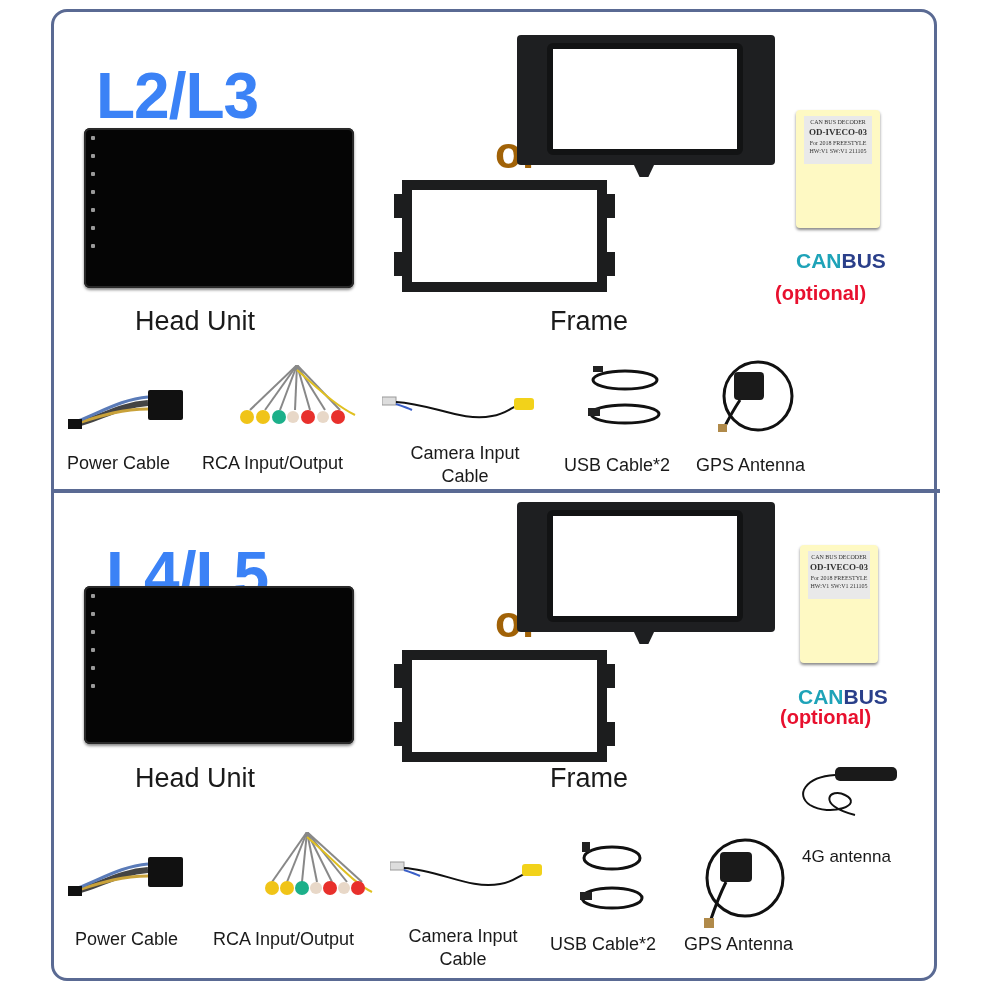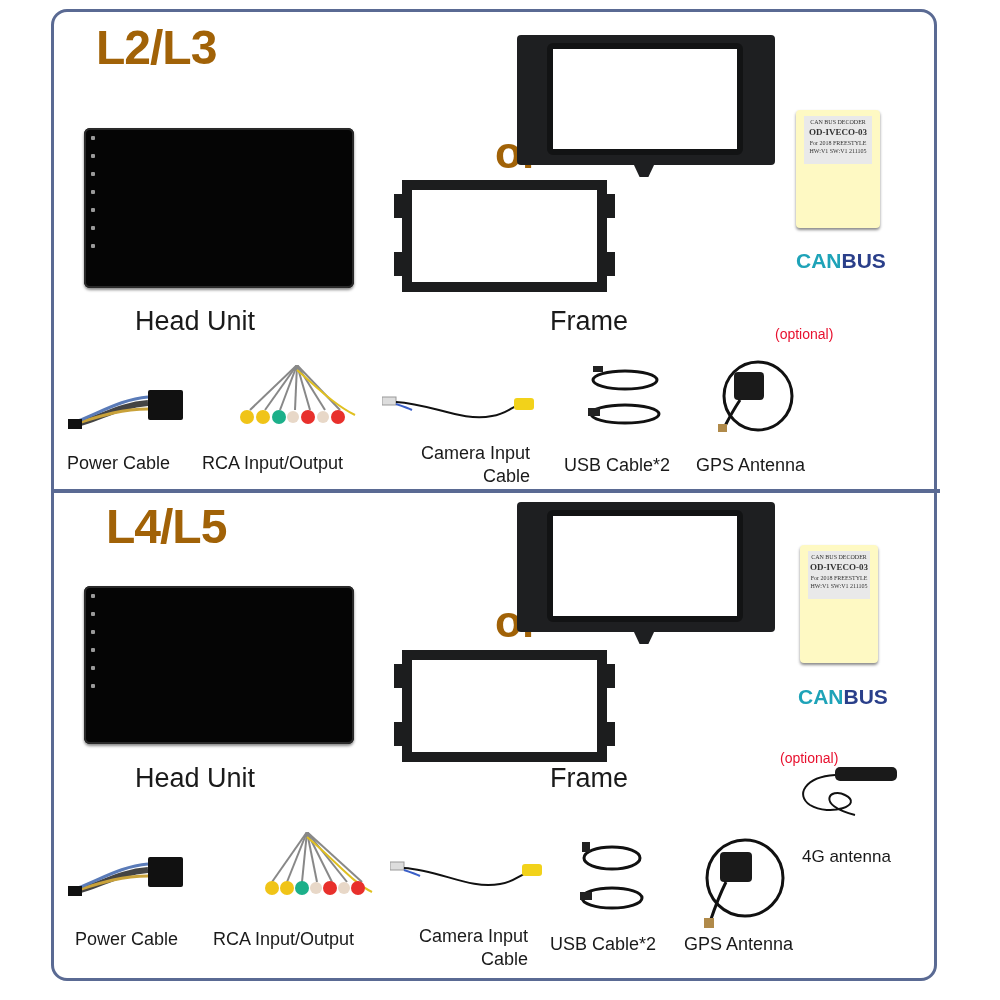--- a/index.html
+++ b/index.html
@@ -1,26 +1,26 @@
 <!DOCTYPE html>
 <html><head>
 <meta charset="utf-8">
 <style>
   html,body{margin:0;padding:0;background:#fff;}
   body{width:1000px;height:1000px;position:relative;overflow:hidden;font-family:"Liberation Sans","DejaVu Sans",sans-serif;}
   .outer{position:absolute;left:51px;top:9px;width:886px;height:972px;border:3px solid #5a6a93;border-radius:16px;box-sizing:border-box;}
   .divider{position:absolute;left:51px;top:489px;width:889px;height:4px;background:#5a6a93;}
   .abs{position:absolute;}
-  .title{color:#a16207;font-weight:bold;font-size:48px;letter-spacing:-1px;line-height:1;}
+  .title{color:#3b82f6;font-weight:bold;font-size:64px;letter-spacing:-1px;line-height:1;margin-top:40px;}
   .or{font-weight:bold;font-size:44px;color:#a16207;line-height:1;margin-left:32px;}
   .label{font-size:27px;color:#1a1a1a;line-height:1;}
-  .small{font-size:18px;color:#1a1a1a;line-height:1.25;text-align:right;}
+  .small{font-size:18px;color:#1a1a1a;line-height:1.25;text-align:center;}
   .canbus{font-weight:bold;font-size:21px;}
   .canbus .c1{color:#1ea3b8;} .canbus .c2{color:#2a3f8a;}
-  .opt{font-weight:normal;font-size:14px;color:#e8102e;margin-top:44px;}
+  .opt{font-weight:bold;font-size:20px;color:#e8102e;}
   
   .hu{background:#050505;border-radius:6px;box-shadow:inset 0 0 0 2px #2a2a2a, 0 2px 3px #888;}
   .hu .side{position:absolute;left:5px;top:8px;width:8px;display:flex;flex-direction:column;gap:14px;align-items:center;}
   .hu .side span{width:4px;height:4px;background:#9a9a9a;border-radius:1px;display:block;}
   
   .frameA{background:#1e1f21;border-radius:4px;}
   .frameA .hole{position:absolute;background:#fff;border:6px solid #121314;box-sizing:border-box;}
   .frameA .tab{position:absolute;background:#1e1f21;}
   .frameB{border:10px solid #1c1d1e;box-sizing:border-box;background:transparent;}
   .frameB .ear{position:absolute;width:12px;height:24px;background:#1c1d1e;}

